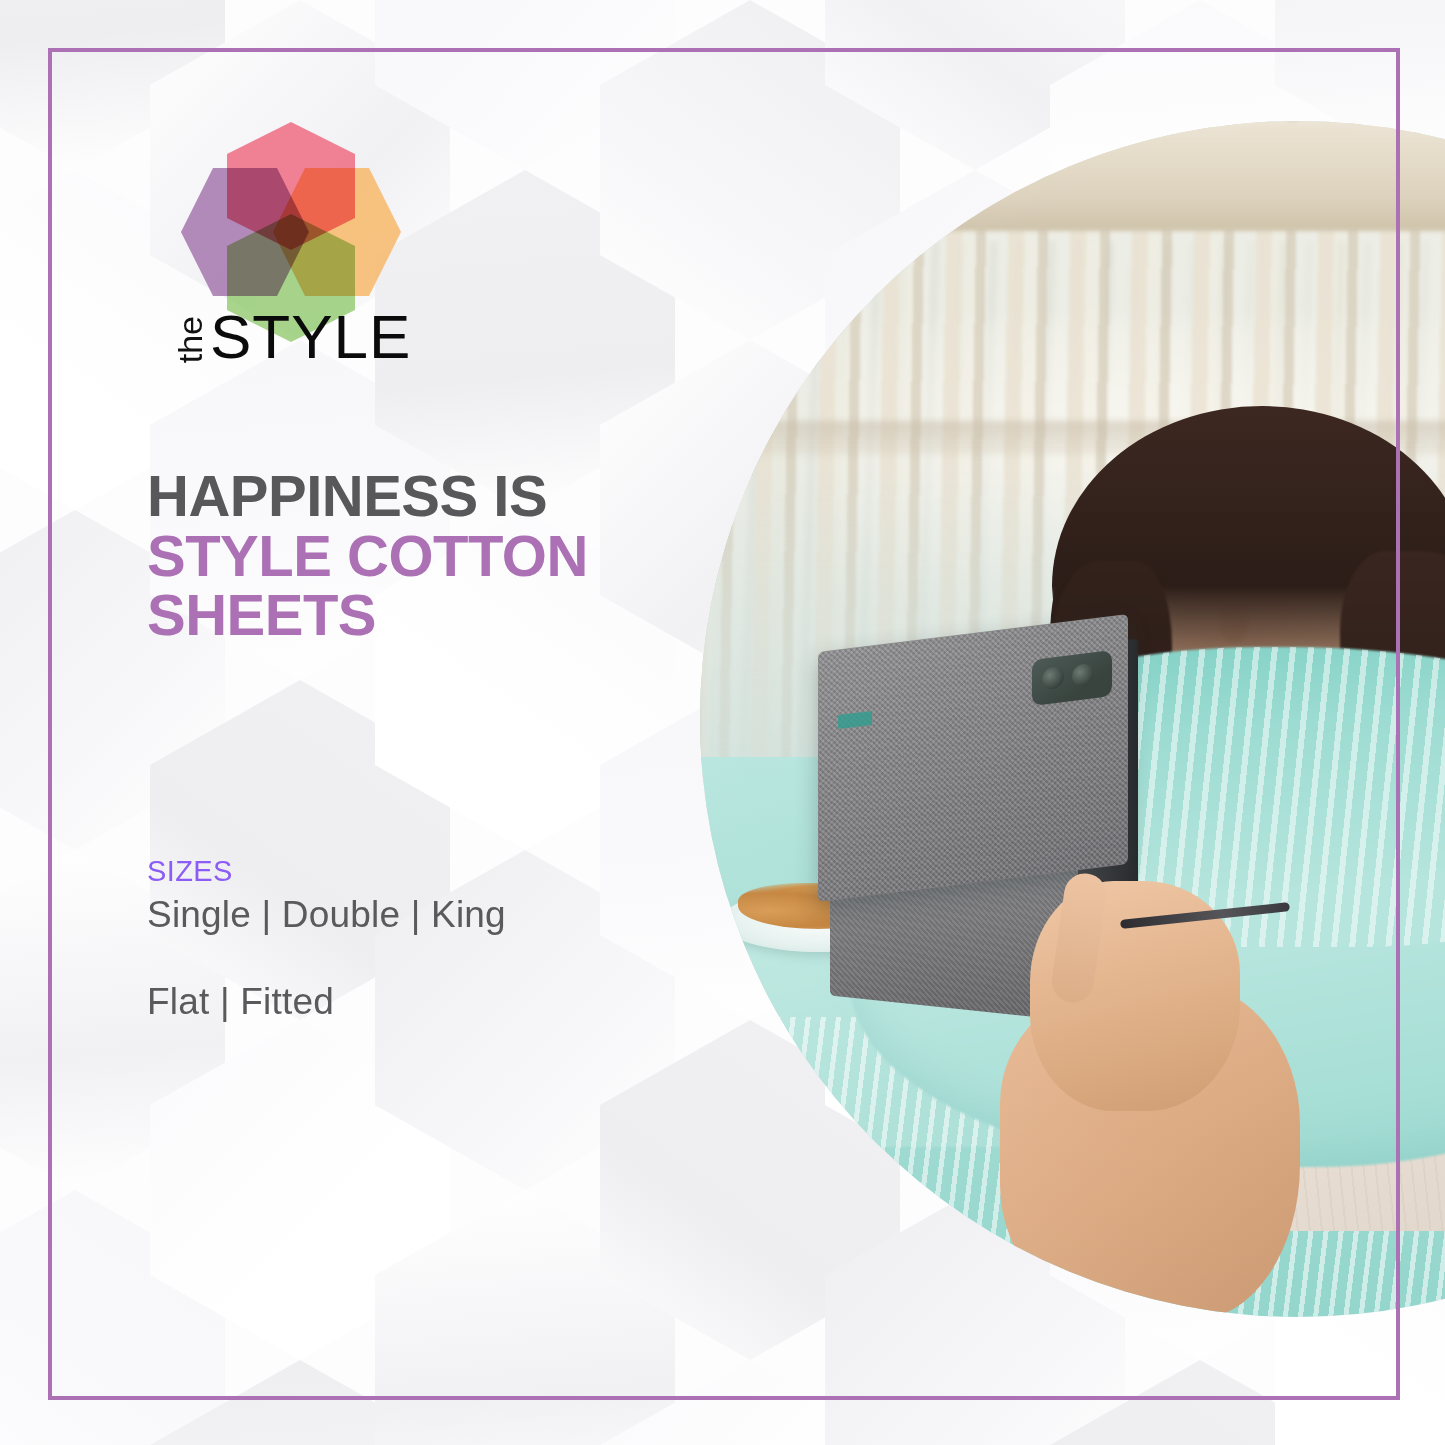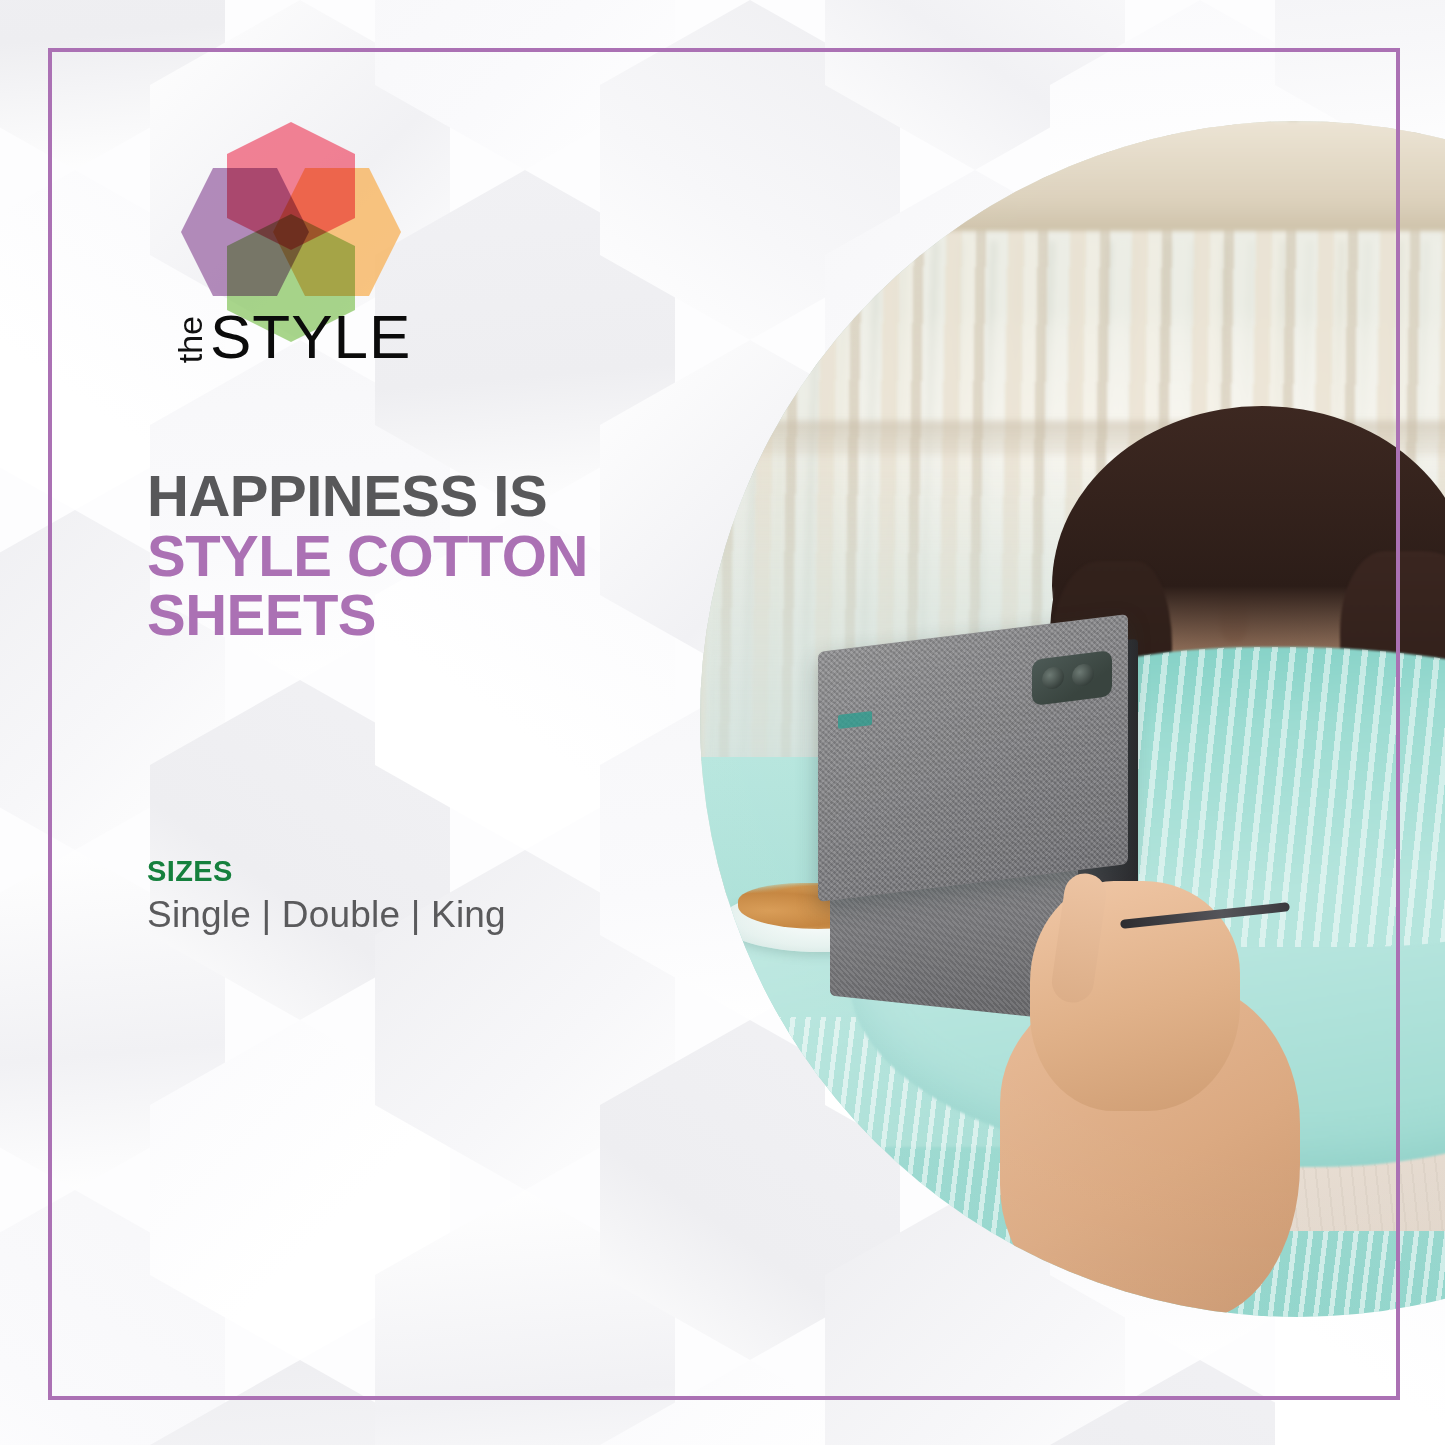--- a/index.html
+++ b/index.html
@@ -354,22 +354,22 @@
     font-weight:300;
     line-height:1.34;
     color:#5e5e60;
   }
 
   
   .specs { position:absolute; left:4px; top:855px; width:470px; }
   .spec-block { margin-bottom:45px; }
   .spec-label {
     font-size:29px;
-    font-weight:bold;
-    color:#15803d;
+    font-weight:normal;
+    color:#8b5cf6;
     letter-spacing:0.4px;
     margin-bottom:6px;
   }
   .spec-value {
     font-size:37px;
     font-weight:300;
     color:#5a5a5c;
     letter-spacing:0.2px;
   }
 </style>
@@ -500,17 +500,18 @@
 
 
     <div class="specs">
       <div class="spec-block">
         <div class="spec-label">SIZES</div>
         <div class="spec-value">Single | Double | King</div>
       </div>
       <div class="spec-block">
       </div>
       <div class="spec-block">
+        <div class="spec-value">Flat | Fitted</div>
       </div>
     </div>
 
   </div>
 </div>
 
 </body></html>

